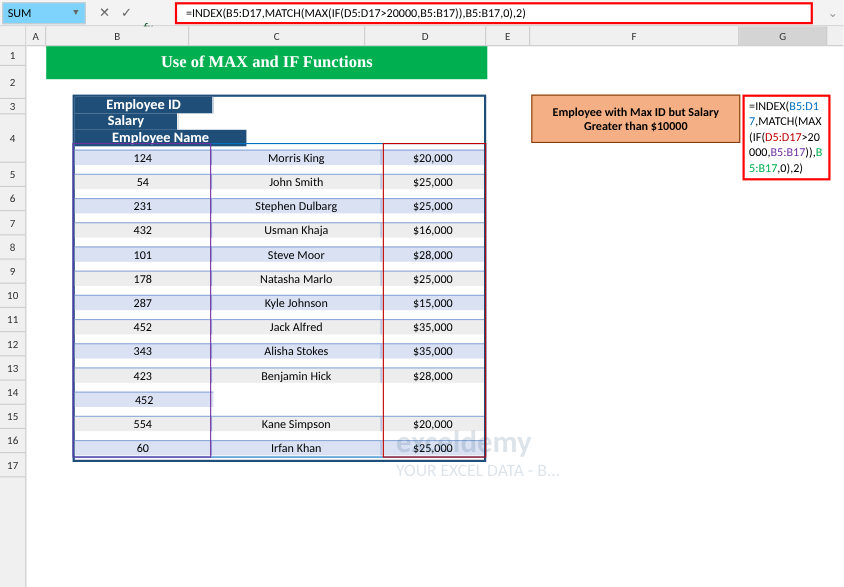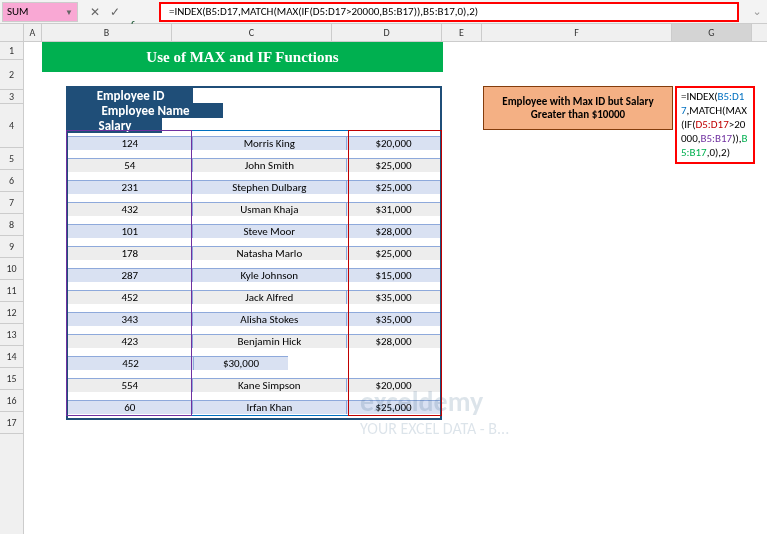--- a/index.html
+++ b/index.html
@@ -1,18 +1,18 @@
 <!DOCTYPE html>
 <html><head>
 <meta charset="utf-8">
 <style>
 * { box-sizing: border-box; margin: 0; padding: 0; }
 body { font-family: Calibri, Arial, sans-serif; font-size: 11px; background: #fff; width: 767px; height: 534px; overflow: hidden; position: relative; }
 .top-bar { display: flex; align-items: center; height: 24px; border-bottom: 1px solid #ccc; background: #f3f3f3; }
-.name-box { width: 76px; height: 20px; border: 1px solid #ccc; background: #f9a8d4; padding: 0 4px; display: flex; align-items: center; justify-content: space-between; margin-left: 2px; }
+.name-box { width: 76px; height: 20px; border: 1px solid #ccc; background: #7dd3fc; padding: 0 4px; display: flex; align-items: center; justify-content: space-between; margin-left: 2px; }
 .name-box-text { font-size: 11px; }
 .dropdown-arr { font-size: 8px; color: #666; }
 .fx-icons { display: flex; align-items: center; gap: 10px; padding: 0 12px; color: #666; }
 .fx-icons span { font-size: 12px; cursor: pointer; }
 .fx-label { font-style: italic; font-size: 11px; color: #14532d; margin-right: 8px; margin-top: 29px; }
 .formula-box { flex: 1; border: 2px solid red; height: 20px; display: flex; align-items: center; padding: 0 8px; background: #fff; margin-right: 8px; }
 .formula-text { font-size: 11px; }
 .expand-btn { width: 20px; text-align: center; color: #999; }
 .grid-wrap { display: flex; height: calc(100% - 24px); }
 .row-hdrs { width: 24px; background: #f0f0f0; border-right: 1px solid #ccc; }
@@ -102,43 +102,43 @@
       <div class="col-hdr colE">E</div>
       <div class="col-hdr colF">F</div>
       <div class="col-hdr colG active">G</div>
     </div>
 
     <div class="title-banner">Use of MAX and IF Functions</div>
 
     <div class="tbl">
       <div class="tbl-hdr">
         <div class="th thB">Employee ID</div>
+        <div class="th thD">Salary</div>
         <div class="th thC">Employee Name</div>
-        <div class="th thD">Salary</div>
       </div>
       <div class="tbl-body" id="tbl-body">
           <div class="tr">
             <div class="td tdB">124</div>
             <div class="td tdC">Morris King</div>
             <div class="td tdD">$20,000</div>
           </div>
           <div class="tr">
             <div class="td tdB">54</div>
             <div class="td tdC">John Smith</div>
             <div class="td tdD">$25,000</div>
           </div>
           <div class="tr">
             <div class="td tdB">231</div>
             <div class="td tdC">Stephen Dulbarg</div>
             <div class="td tdD">$25,000</div>
           </div>
           <div class="tr">
             <div class="td tdB">432</div>
             <div class="td tdC">Usman Khaja</div>
-            <div class="td tdD">$31,000</div>
+            <div class="td tdD">$16,000</div>
           </div>
           <div class="tr">
             <div class="td tdB">101</div>
             <div class="td tdC">Steve Moor</div>
             <div class="td tdD">$28,000</div>
           </div>
           <div class="tr">
             <div class="td tdB">178</div>
             <div class="td tdC">Natasha Marlo</div>
             <div class="td tdD">$25,000</div>
@@ -158,21 +158,20 @@
             <div class="td tdC">Alisha Stokes</div>
             <div class="td tdD">$35,000</div>
           </div>
           <div class="tr">
             <div class="td tdB">423</div>
             <div class="td tdC">Benjamin Hick</div>
             <div class="td tdD">$28,000</div>
           </div>
           <div class="tr">
             <div class="td tdB">452</div>
-            <div class="td tdD">$30,000</div>
           </div>
           <div class="tr">
             <div class="td tdB">554</div>
             <div class="td tdC">Kane Simpson</div>
             <div class="td tdD">$20,000</div>
           </div>
           <div class="tr">
             <div class="td tdB">60</div>
             <div class="td tdC">Irfan Khan</div>
             <div class="td tdD">$25,000</div>

